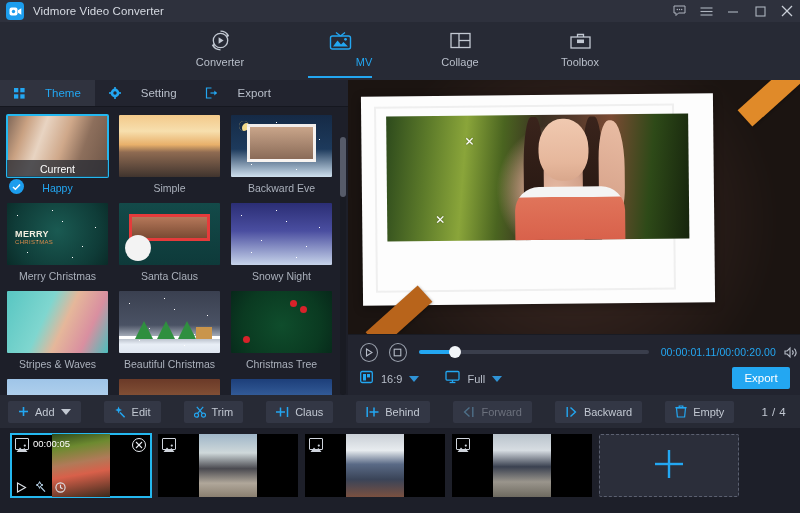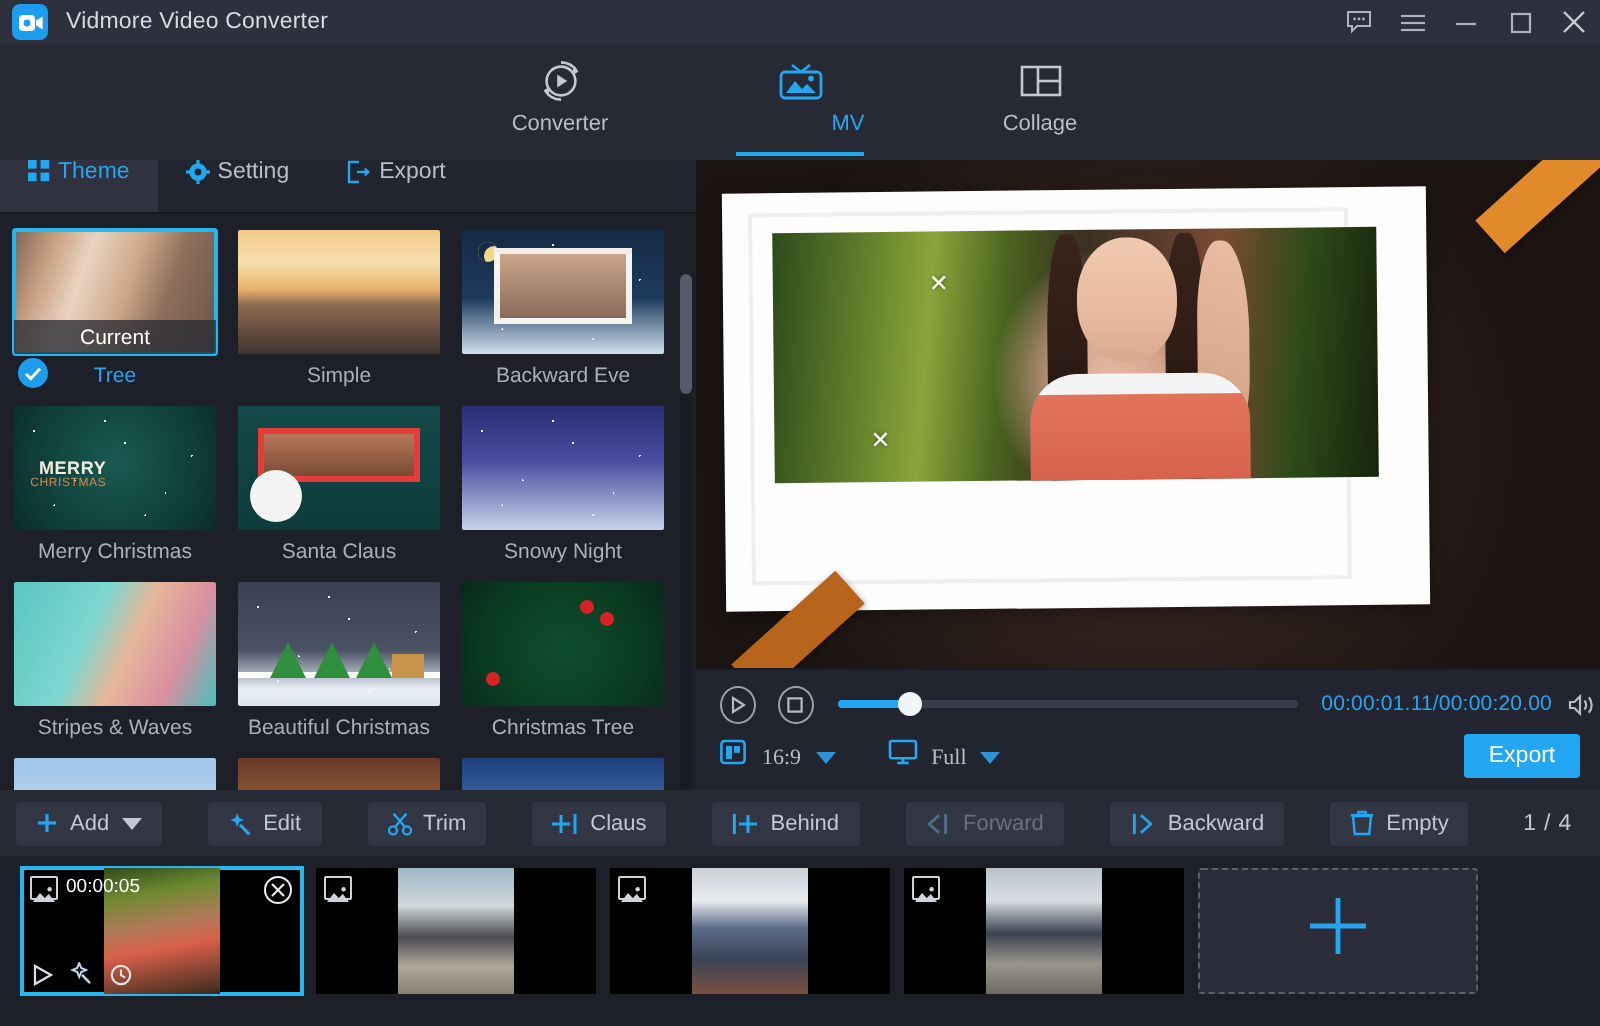--- a/index.html
+++ b/index.html
@@ -63,35 +63,35 @@
   .leftpanel {
     position: absolute; top: 80px; left: 0; width: 348px; height: 315px;
     background: #1d1f29;
   }
   .tabbar {
     height: 27px; width: 348px; background: #22242f;
     display: flex; align-items: stretch;
     border-bottom: 1px solid #15171f;
   }
   .tab {
-    display: flex; align-items: flex-start; gap: 4px;
+    display: flex; align-items: center; gap: 20px;
     padding: 0 14px; font-size: 11.5px; color: #b9bfca; cursor: pointer;
   }
   .tab.active { background: #30333f; color: #23a7f2; }
   .tab .ticon { display: flex; align-items: center; }
 
   .gallery {
     position: relative; width: 348px; height: 288px;
     padding: 8px 0 0 7px; overflow: hidden;
   }
   .grid { display: flex; flex-wrap: wrap; gap: 8px 11px; width: 340px; }
   .thumbcell { width: 101px; cursor: pointer; position: relative; }
   .thumbimg {
     width: 101px; height: 62px; border-radius: 1px;
-    position: relative; overflow: hidden; background: #111; text-align: right;
+    position: relative; overflow: hidden; background: #111;
   }
   .thumbcell.selected .thumbimg { outline: 2px solid #24b8f0; outline-offset: -1px; }
   .curbadge {
     position: absolute; left: 0; right: 0; bottom: 0; height: 17px;
     background: rgba(40,44,52,.78); color: #fff; font-size: 10.5px;
     display: flex; align-items: center; justify-content: center;
   }
   .thumbname {
     margin-top: 4px; text-align: center; font-size: 10.5px;
     color: #aab0bb; height: 14px; line-height: 14px;
@@ -260,21 +260,21 @@
   .seekfill { position: absolute; left: 0; top: 0; height: 4px; width: 36px; background: #23a7f2; border-radius: 2px; }
   .seekknob {
     position: absolute; left: 30px; top: -4px; width: 12px; height: 12px;
     border-radius: 50%; background: #f2f5f8; cursor: pointer;
   }
   .timecode { margin-left: 12px; font-size: 10.5px; color: #23a7f2; letter-spacing: .1px; white-space: nowrap; }
   .volbtn { margin-left: 8px; cursor: pointer; display: flex; align-items: center; }
 
   .ctlrow2 { position: absolute; top: 30px; left: 0; width: 452px; height: 27px; display: flex; align-items: center; }
   .selgroup { display: flex; align-items: center; gap: 7px; cursor: pointer; }
-  .selgroup .sval { font-size: 11px; color: #b9bfca; font-family: Liberation Serif, serif; }
+  .selgroup .sval { font-size: 11px; color: #b9bfca; }
   .caret { width: 0; height: 0; border-left: 5px solid transparent; border-right: 5px solid transparent; border-top: 6px solid #2f93d6; }
   .exportbtn {
     position: absolute; right: 10px; top: 2px; width: 58px; height: 22px;
     background: #23a7f2; color: #fff; font-size: 11.5px;
     display: flex; align-items: center; justify-content: center;
     border-radius: 2px; cursor: pointer;
   }
 
   
   .toolbar {
@@ -417,20 +417,30 @@
       <div class="navicon">
         <svg width="25" height="25" viewBox="0 0 25 25">
           <rect x="3" y="5.5" width="19" height="14" fill="none" stroke="#c3c9d3" stroke-width="1.3"></rect>
           <line x1="11" y1="5.5" x2="11" y2="19.5" stroke="#c3c9d3" stroke-width="1.3"></line>
           <line x1="11" y1="12.5" x2="22" y2="12.5" stroke="#c3c9d3" stroke-width="1.3"></line>
         </svg>
       </div>
       <div class="nlabel">Collage</div>
     </div>
 
+    <div class="navitem">
+      <div class="navicon">
+        <svg width="25" height="25" viewBox="0 0 25 25">
+          <rect x="3" y="9" width="19" height="11" fill="none" stroke="#c3c9d3" stroke-width="1.3"></rect>
+          <path d="M9.5 9 V6.5 h6 V9" fill="none" stroke="#c3c9d3" stroke-width="1.3"></path>
+          <rect x="9" y="11.5" width="7" height="3.6" fill="#c3c9d3"></rect>
+        </svg>
+      </div>
+      <div class="nlabel">Toolbox</div>
+    </div>
   </div>
 
   <div class="leftpanel">
     <div class="tabbar">
       <div class="tab active">
         <span class="ticon">
           <svg width="11" height="11" viewBox="0 0 11 11">
             <rect x="0" y="0" width="4.3" height="4.3" fill="#23a7f2"></rect>
             <rect x="6.3" y="0" width="4.3" height="4.3" fill="#23a7f2"></rect>
             <rect x="0" y="6.3" width="4.3" height="4.3" fill="#23a7f2"></rect>
@@ -471,21 +481,21 @@
 
         <div class="thumbcell selected">
           <div class="thumbimg a-happy">
             <div class="curbadge">Current</div>
           </div>
           <div class="checkdot">
             <svg width="9" height="8" viewBox="0 0 9 8">
                 <path d="M1 4 L3.4 6.3 L8 1.4" fill="none" stroke="#fff" stroke-width="1.5"></path>
               </svg>
           </div>
-          <div class="thumbname">Tree</div>
+          <div class="thumbname">Happy</div>
         </div>
 
         <div class="thumbcell">
           <div class="thumbimg a-simple"></div>
           <div class="thumbname">Simple</div>
         </div>
 
         <div class="thumbcell">
           <div class="thumbimg a-xmaseve">
             <div class="ov-snow"></div>

